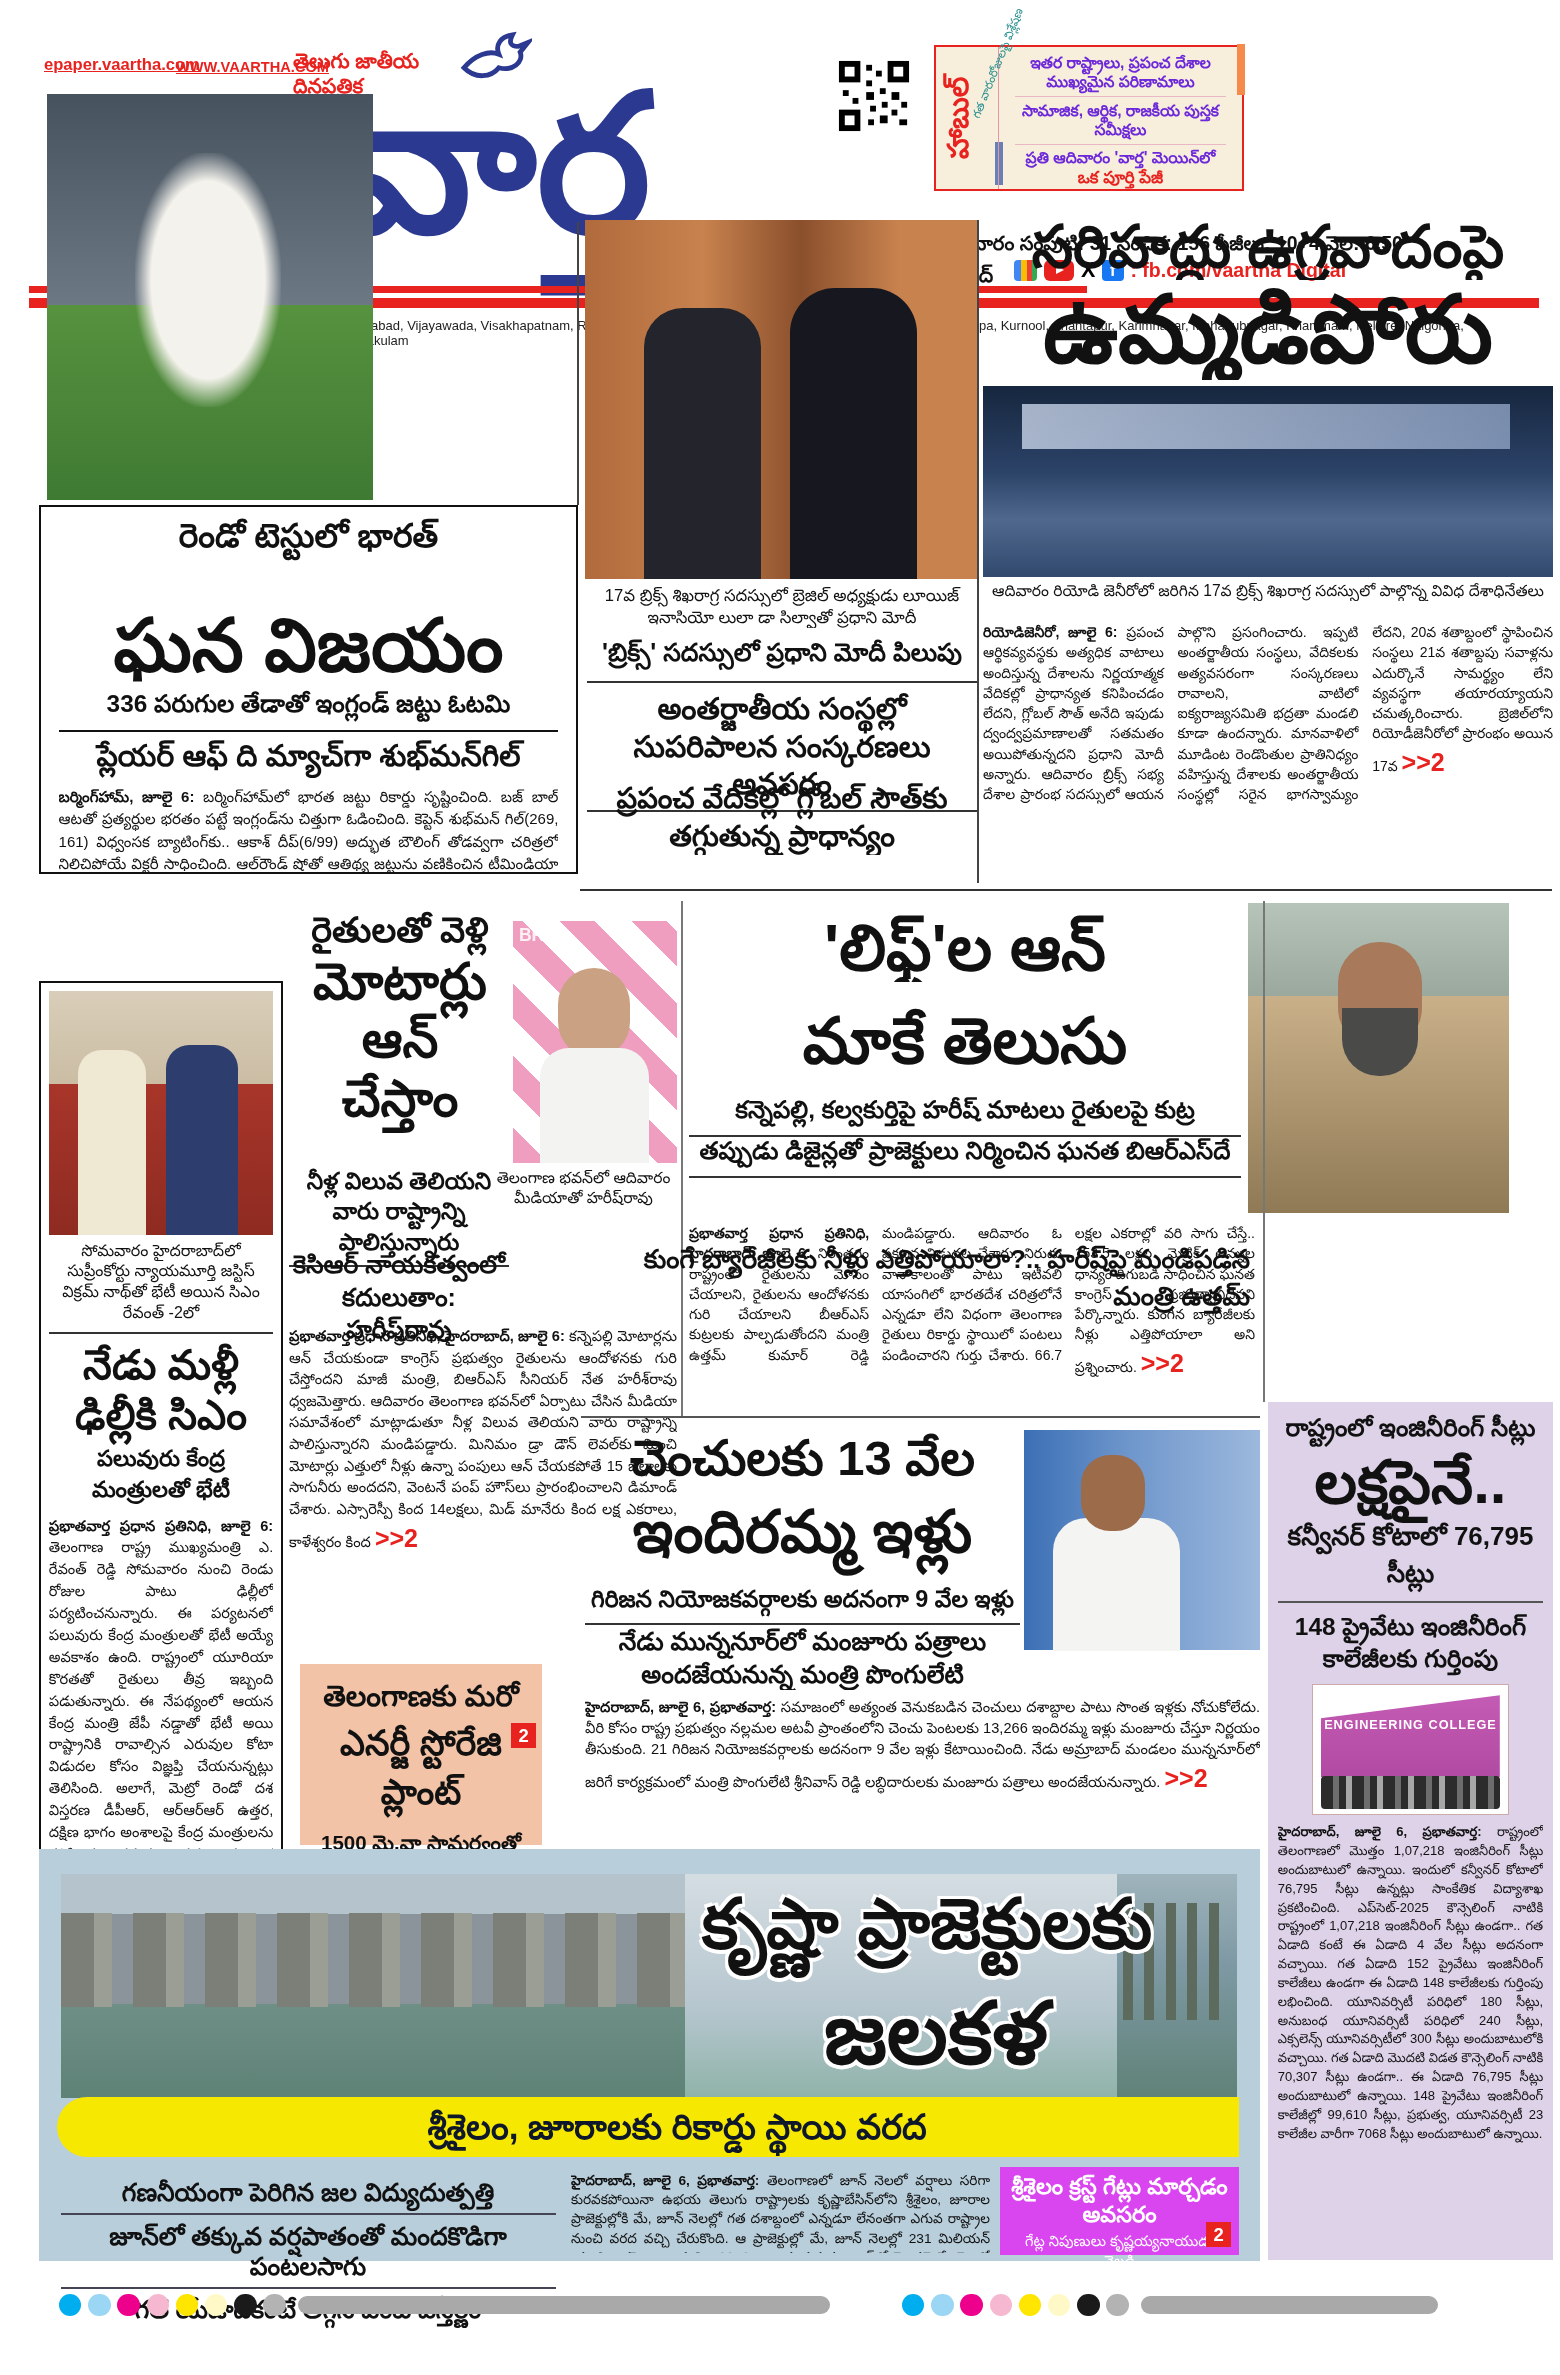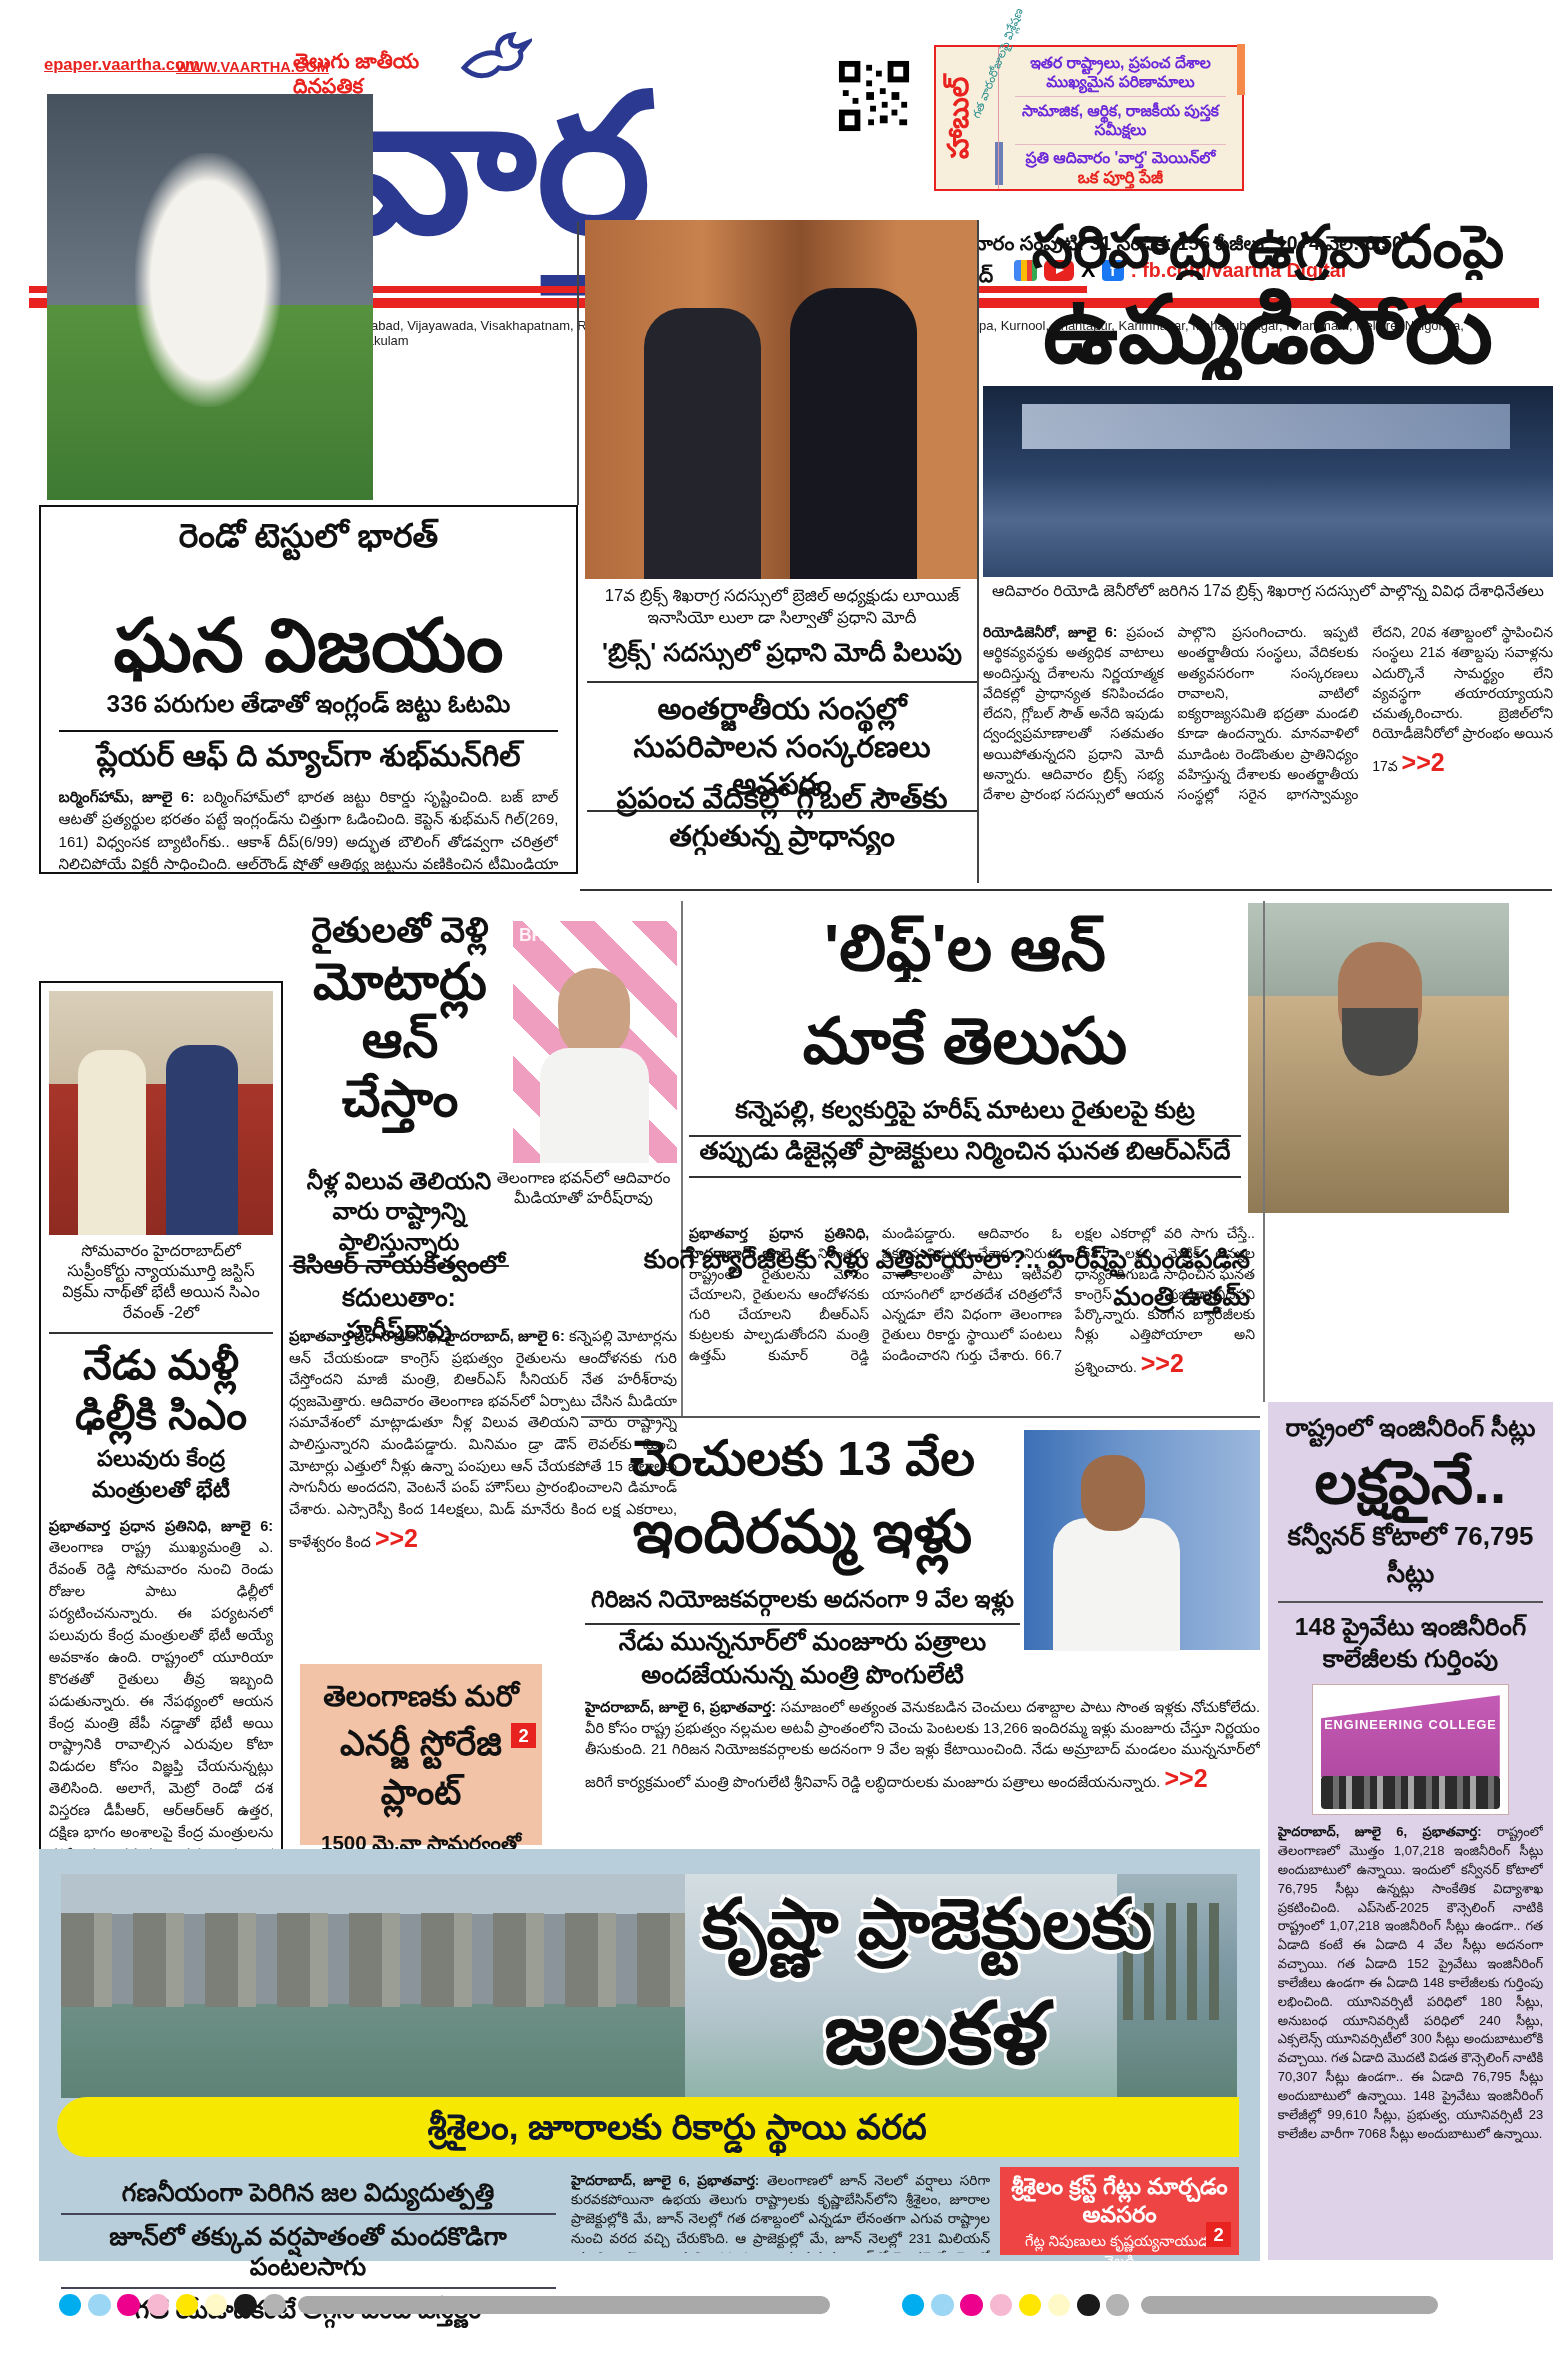--- a/index.html
+++ b/index.html
@@ -143,21 +143,21 @@
   #kr-h1{position:absolute;left:566px;top:35px;width:644px;font-size:70px;font-weight:bold;text-align:center;color:#111;
      text-shadow:-2.9px -2.9px 0 #fff,2.9px -2.9px 0 #fff,-2.9px 2.9px 0 #fff,2.9px 2.9px 0 #fff,0 3.9px 0 #fff;}
   #kr-h2{position:absolute;left:624px;top:135px;width:546px;font-size:86px;font-weight:bold;text-align:center;color:#111;
      text-shadow:-2.9px -2.9px 0 #fff,2.9px -2.9px 0 #fff,-2.9px 2.9px 0 #fff,2.9px 2.9px 0 #fff,0 3.9px 0 #fff;}
   #banner{position:absolute;left:17.6px;top:248px;width:1182px;height:60px;background:#f6e800;border-radius:33px 0 0 33px;}
   #banner .t{position:absolute;left:371px;top:9.8px;font-size:35px;font-weight:bold;color:#0f172a;}
   #kr-subs{position:absolute;left:21.5px;top:322px;width:495px;}
   #kr-subs .s{font-size:25px;font-weight:bold;text-align:center;padding:5.9px 0;border-bottom:2px solid #445;line-height:1.2;}
   #kr-subs .s:last-child{border-bottom:none;}
   #kr-bd{position:absolute;left:532px;top:322px;width:419px;height:82px;font-size:13.7px;line-height:1.4;overflow:hidden;}
-  #teal{position:absolute;left:961px;top:318px;width:239px;height:88px;background:#ef4444;color:#fff;text-align:center;padding:5.9px 7.8px;box-sizing:border-box;}
+  #teal{position:absolute;left:961px;top:318px;width:239px;height:88px;background:#d946ef;color:#fff;text-align:center;padding:5.9px 7.8px;box-sizing:border-box;}
   #teal .t1{font-size:22.4px;font-weight:bold;line-height:1.25;}
   #teal .t2{font-size:14.6px;margin-top:3.9px;}
   #teal .badge{position:absolute;right:7.8px;bottom:7.8px;}
   
   .strip{position:absolute;top:2294px;display:flex;align-items:center;gap:6.8px;}
   #strip1{left:59px;} #strip2{left:902px;}
   .dot{width:22.4px;height:22.4px;border-radius:50%;}
   .gbar{width:532px;height:18.5px;background:#a9a9a9;border-radius:9.8px;margin-left:5.9px;}
   #strip2 .gbar{width:297px;}
   

